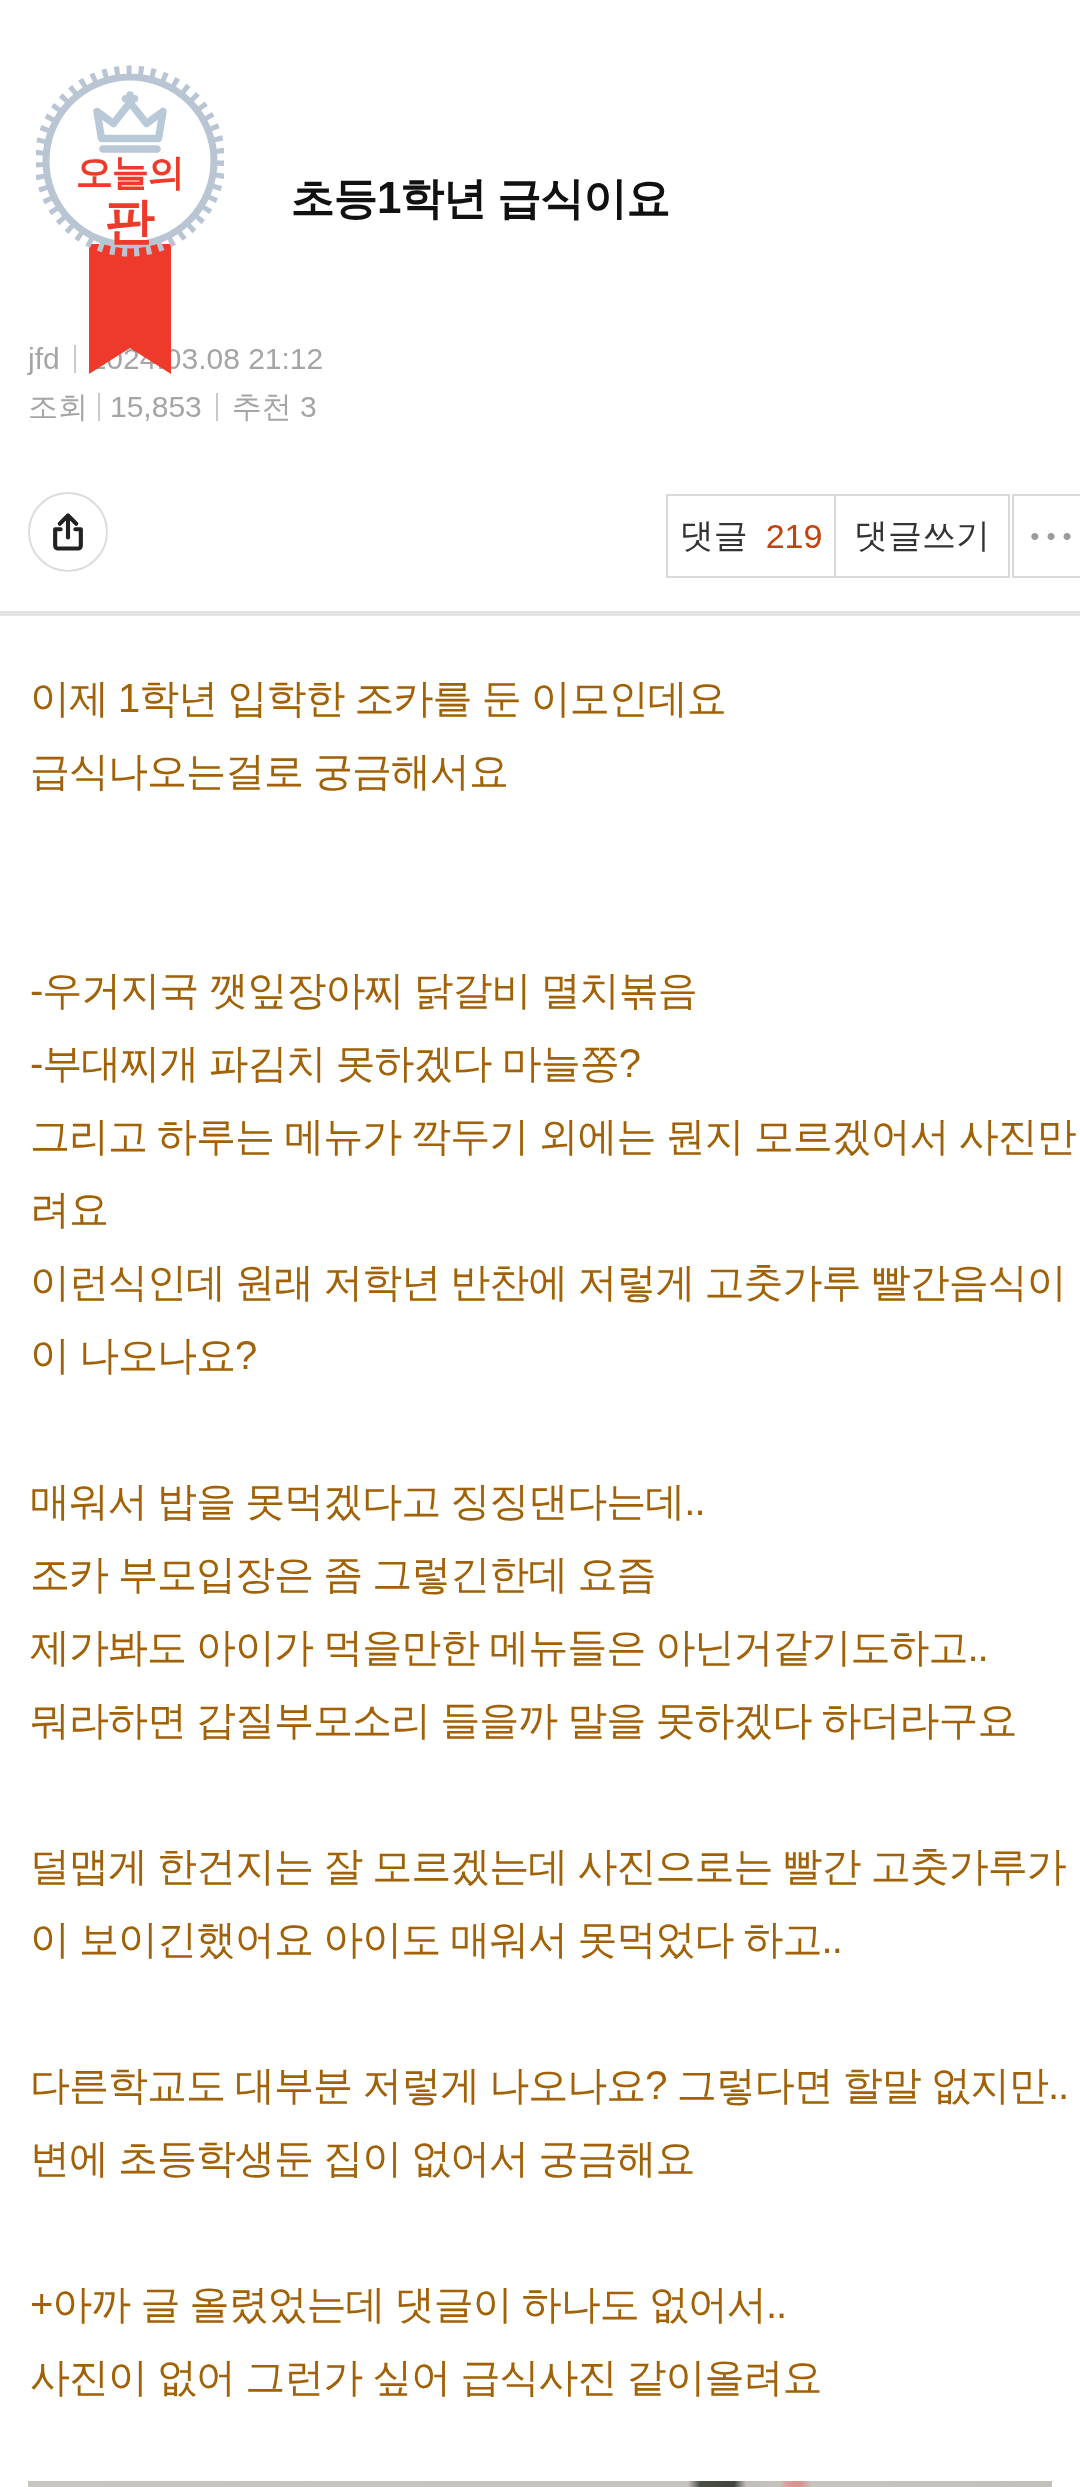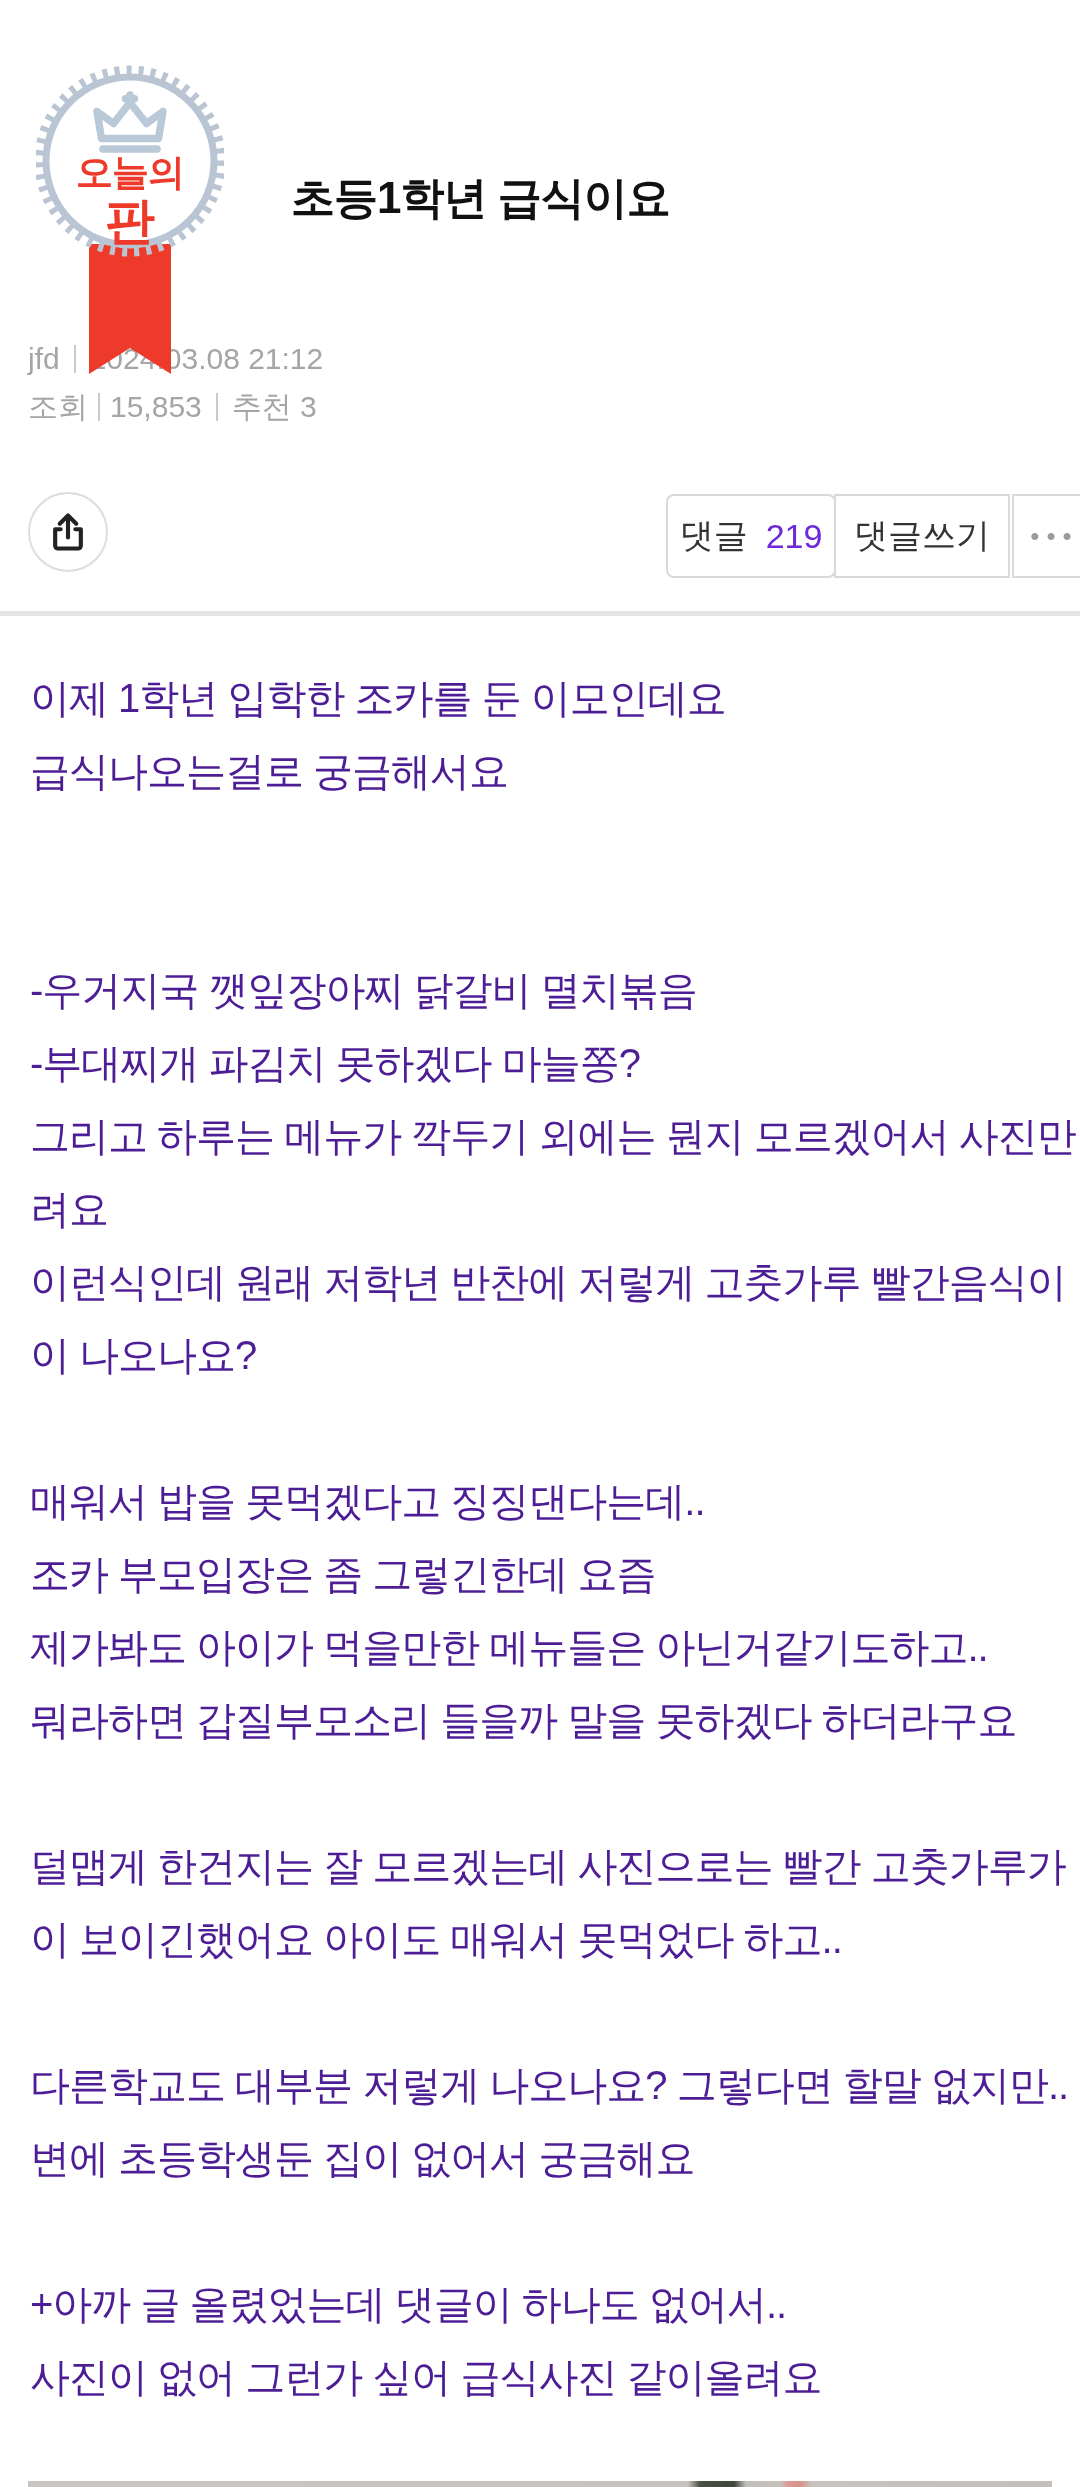--- a/index.html
+++ b/index.html
@@ -22,29 +22,29 @@
   .meta-row2{top:387px;}
   .meta-sep{display:inline-block;width:2px;height:28px;background:#c9c9c9;margin:0 14px;vertical-align:-4px;}
   .meta-sep.thin{margin:0 10px;}
 
   
   .share-btn{position:absolute;left:28px;top:492px;width:80px;height:80px;border:2px solid #dcdcdc;border-radius:50%;
     background:#fff;display:flex;align-items:center;justify-content:center;box-sizing:border-box;}
   .btn-group{position:absolute;top:494px;right:28px;height:84px;display:flex;}
   .btn{box-sizing:border-box;height:84px;background:#fff;border:2px solid #d9d9d9;display:flex;align-items:center;justify-content:center;
     font-size:34px;color:#333;}
-  .btn-comments{width:170px;border-radius:8px;}
+  .btn-comments{width:170px;}
   .btn-write{width:176px;margin-left:-2px;text-align:center;}
   .btn-more{width:84px;margin-left:2px;color:#9b9b9b;font-size:26px;letter-spacing:7px;padding-left:7px;}
-  .count-red{color:#6d28d9;margin-left:18px;}
+  .count-red{color:#c2410c;margin-left:18px;}
 
   .divider{position:absolute;left:0;top:611px;width:1080px;height:5px;background:#e3e3e3;}
 
   
-  .post-body{position:absolute;left:30px;top:616px;width:1028px;padding-top:46px;color:#4c1d95;font-size:40px;letter-spacing:-1px;}
+  .post-body{position:absolute;left:30px;top:616px;width:1028px;padding-top:46px;color:#a16207;font-size:40px;letter-spacing:-1px;}
   .post-body .line{height:73px;line-height:73px;white-space:pre;}
 
   
   .photo-edge{position:absolute;left:28px;top:2481px;width:1024px;height:6px;
     background:linear-gradient(90deg,
       #c9c5c0 0px,#c6c2bd 660px,#4a4f46 672px,#3f443c 706px,#c2beb9 718px,
       #c5c1bc 752px,#dd9a94 760px,#d8928c 772px,#c7c3be 784px,#c3bfba 1024px);}
 </style>
 </head>
 <body>

